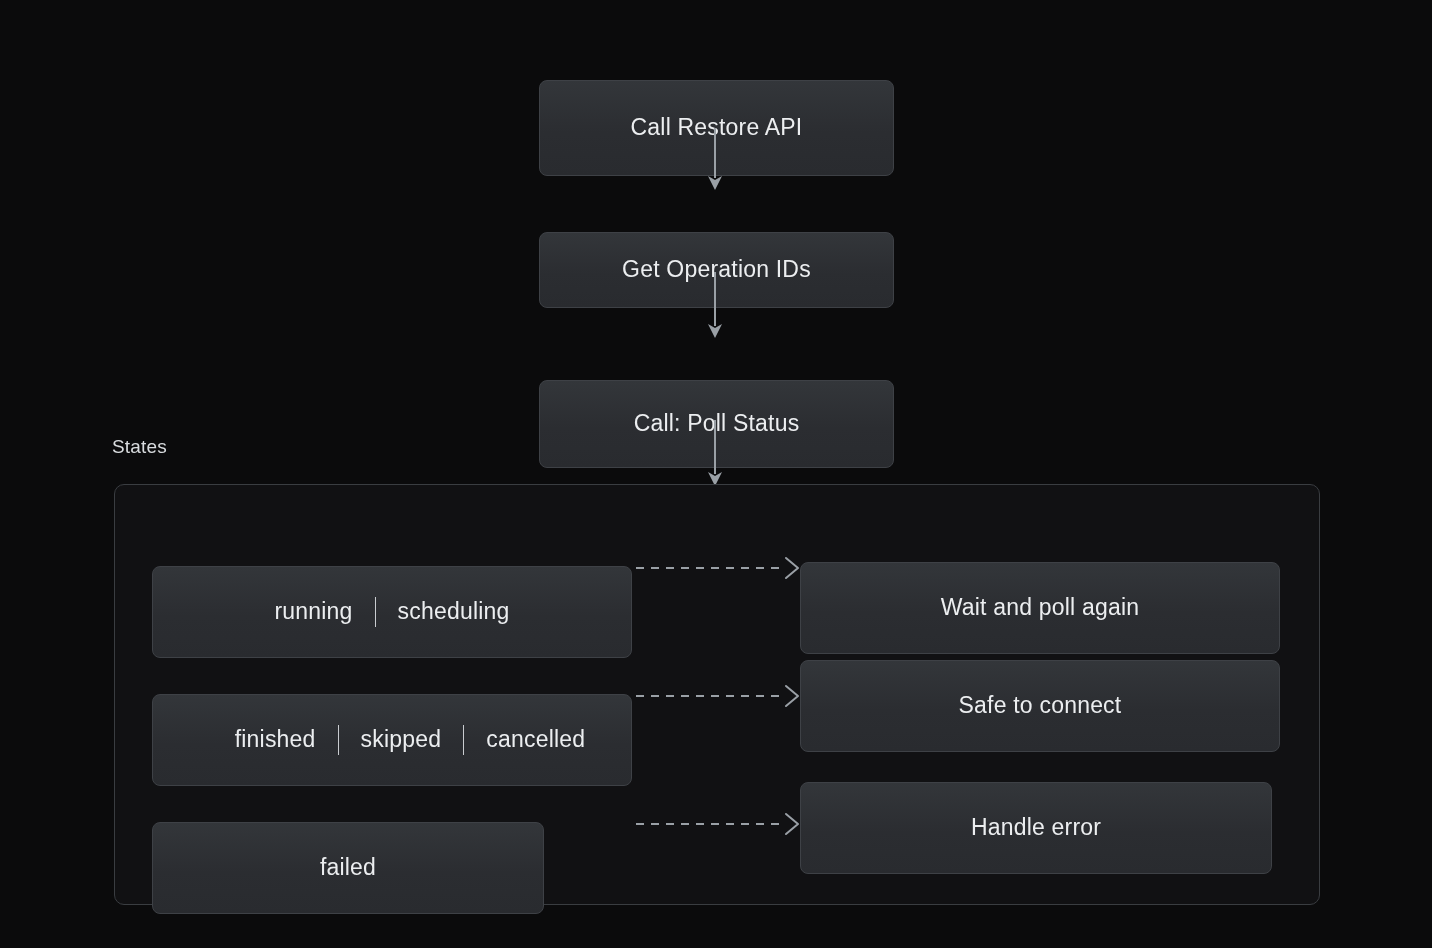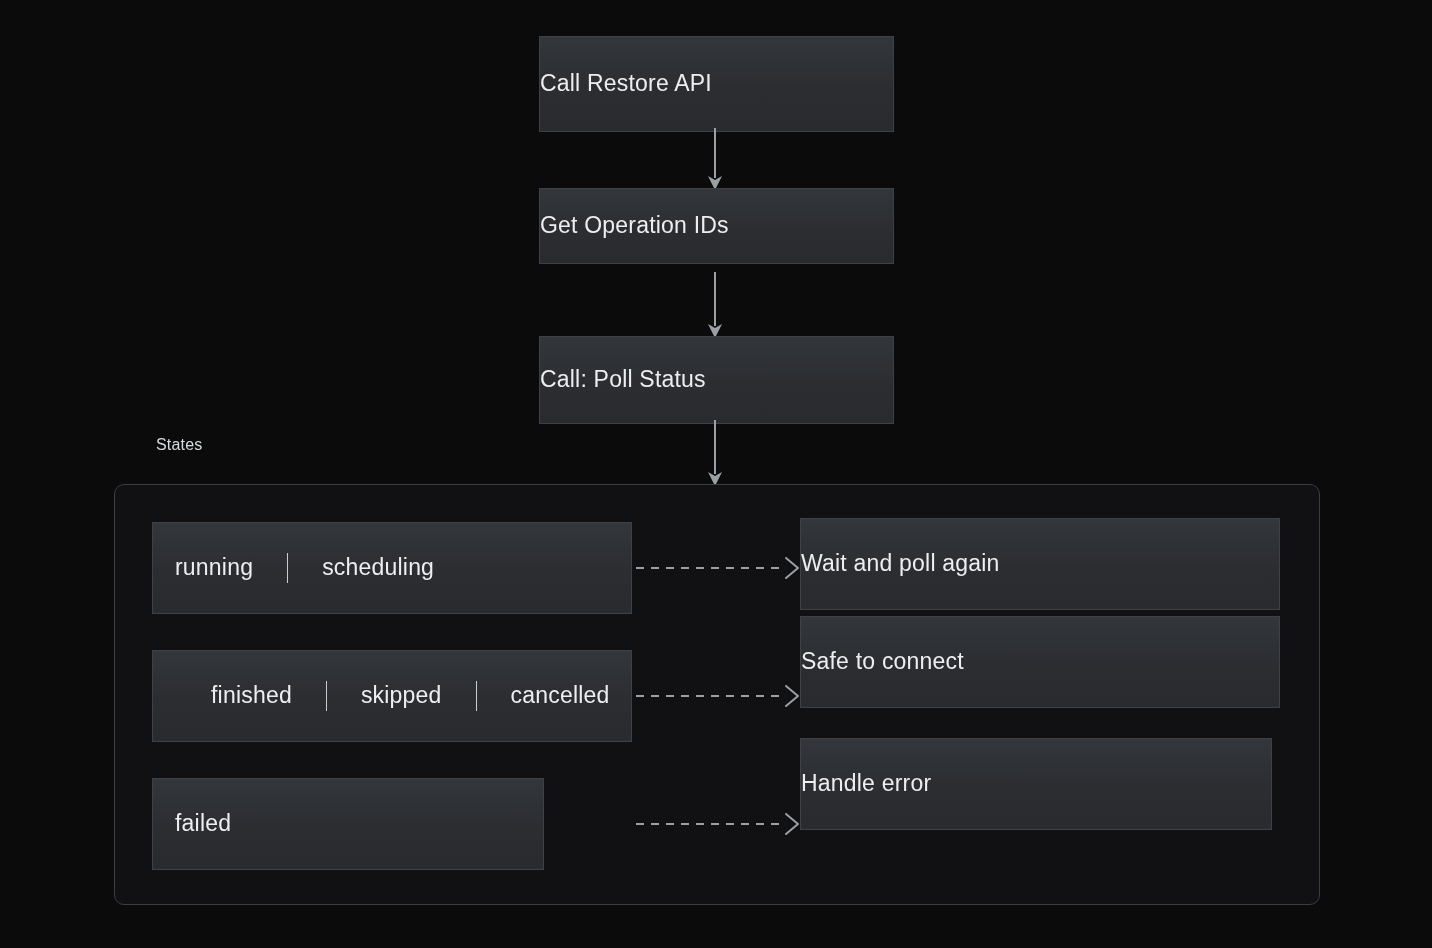--- a/index.html
+++ b/index.html
@@ -21,35 +21,36 @@
     height: 948px;
     background: #0b0b0c;
   }
 
   
   .node {
     position: absolute;
     box-sizing: border-box;
     background: linear-gradient(180deg, #33363a 0%, #2b2d31 55%, #292b2f 100%);
     border: 1px solid #3e4146;
-    border-radius: 0;
+    border-radius: 8px;
     color: #eceef0;
     display: flex;
     align-items: center;
-    justify-content: flex-start;
+    justify-content: center;
     text-align: center;
     font-size: 23px;
     font-weight: 400;
     letter-spacing: 0.2px;
     line-height: 1.2;
     white-space: nowrap;
+    margin-top: 44px;
   }
 
   .node.state-row {
-    gap: 12px;
+    gap: 0;
   }
   .state-token {
     padding: 0 22px;
     color: #eceef0;
   }
   .state-sep {
     display: inline-block;
     width: 1px;
     height: 30px;
     background: #c9ccd0;
@@ -59,24 +60,23 @@
   
   #node-call-restore  { left: 539px; top: 36px;  width: 355px; height: 96px; }
   #node-get-ops       { left: 539px; top: 188px; width: 355px; height: 76px; }
   #node-loop-poll     { left: 539px; top: 336px; width: 355px; height: 88px; }
 
   
   #states-label {
     position: absolute;
     left: 112px;
     top: 436px;
-    font-size: 16px;
+    font-size: 19px;
     color: #d9dcdf;
     letter-spacing: 0.2px;
-    margin-left: 44px;
   }
   #states-container {
     position: absolute;
     left: 114px;
     top: 484px;
     width: 1206px;
     height: 421px;
     box-sizing: border-box;
     background: #111113;
     border: 1px solid #3a3d41;

